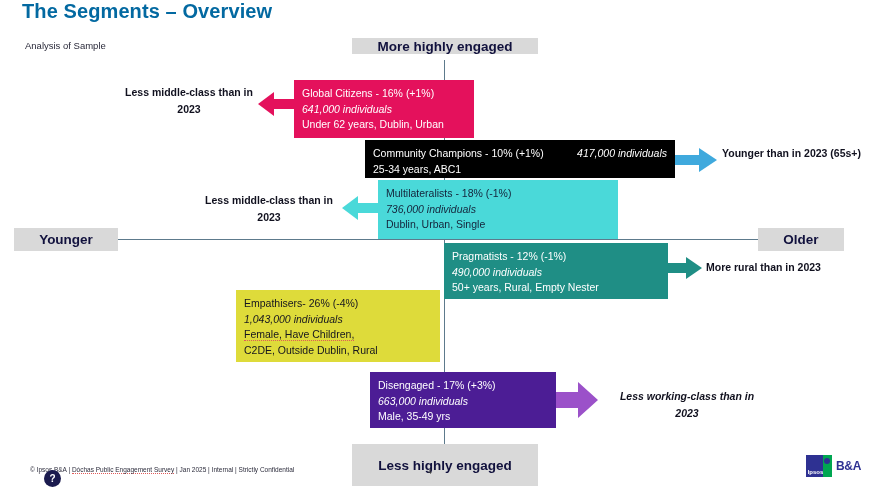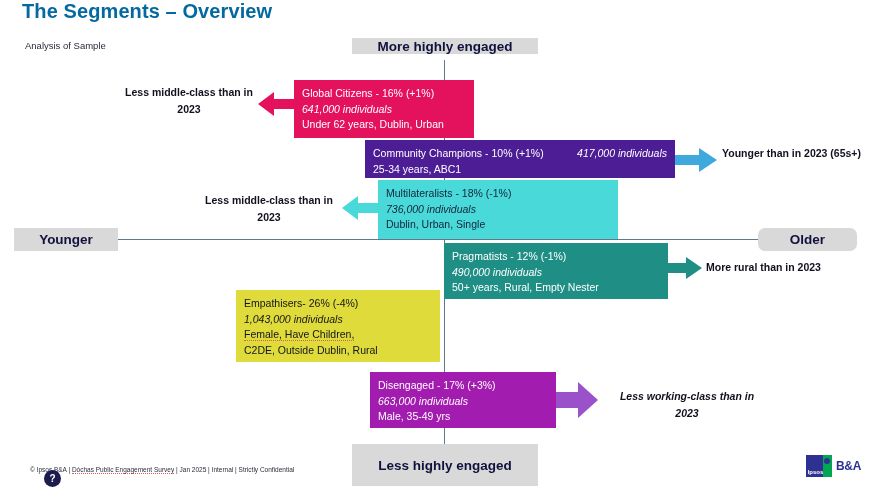--- a/index.html
+++ b/index.html
@@ -57,61 +57,61 @@
     color: #11113d;
     font-weight: bold;
     display: flex;
     align-items: center;
     justify-content: center;
     font-size: 13.5px;
   }
   .chip-top    { left: 352px; top: 38px;  width: 186px; height: 16px; }
   .chip-bottom { left: 352px; top: 444px; width: 186px; height: 42px; }
   .chip-left   { left: 14px;  top: 228px; width: 104px; height: 23px; }
-  .chip-right  { left: 758px; top: 228px; width: 99px; height: 23px; border-radius: 7px; }
+  .chip-right  { left: 758px; top: 228px; width: 86px; height: 23px; }
 
   
   .seg {
     position: absolute;
     box-sizing: border-box;
     padding: 6px 8px 5px 8px;
     font-size: 10.5px;
     line-height: 15.5px;
   }
   .seg .l1 { white-space: nowrap; }
   .seg .l2 { font-style: italic; }
   .seg .l3 { }
 
   .seg-global {
     left: 294px; top: 80px; width: 180px; height: 58px;
     background: #e4115c; color: #ffffff;
   }
   .seg-community {
     left: 365px; top: 140px; width: 310px; height: 38px;
-    background: #4c1d95; color: #ffffff;
+    background: #000000; color: #ffffff;
   }
   .seg-community .row1 {
     display: flex; justify-content: space-between; align-items: baseline;
   }
   .seg-community .indiv { font-style: italic; }
   .seg-multi {
     left: 378px; top: 180px; width: 240px; height: 59px;
     background: #4ad9d9; color: #14233a;
   }
   .seg-prag {
     left: 444px; top: 243px; width: 224px; height: 56px;
     background: #1f8e85; color: #ffffff;
   }
   .seg-emp {
     left: 236px; top: 290px; width: 204px; height: 72px;
     background: #dedb3a; color: #15151f;
   }
   .seg-dis {
     left: 370px; top: 372px; width: 186px; height: 56px;
-    background: #a21caf; color: #ffffff;
+    background: #4c1d95; color: #ffffff;
   }
 
   .squiggle {
     text-decoration: none;
     border-bottom: 1.5px dotted #e05a5a;
   }
 
   
   .arrow { position: absolute; }
 

